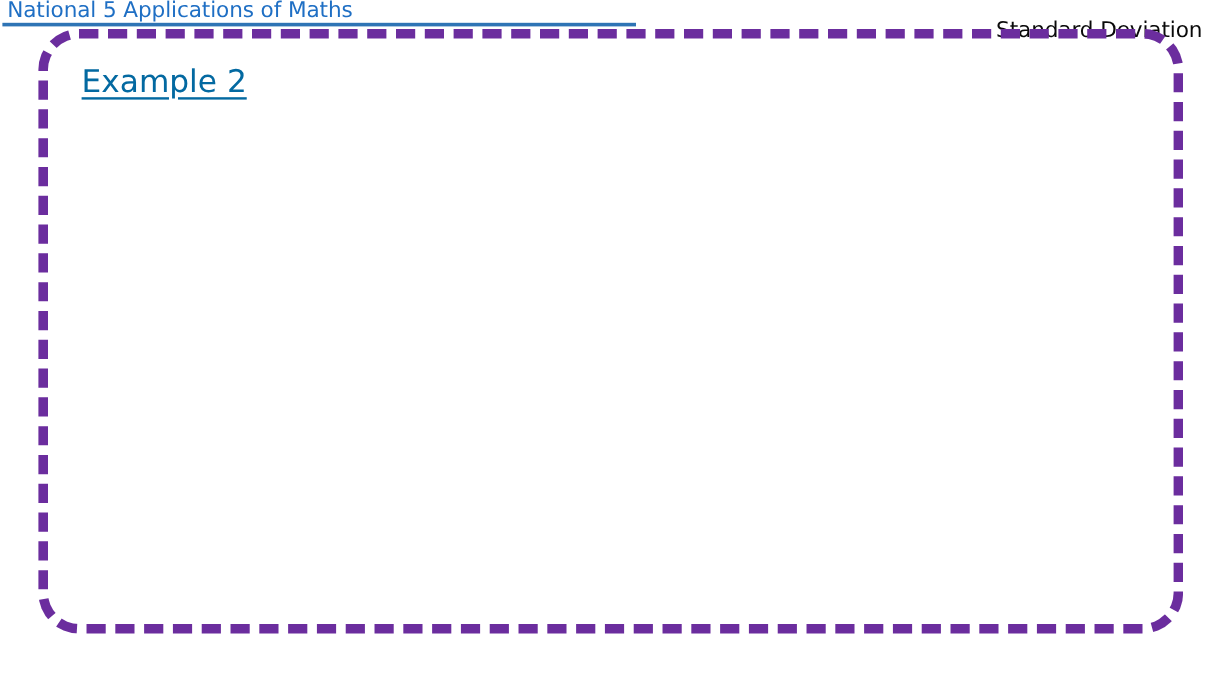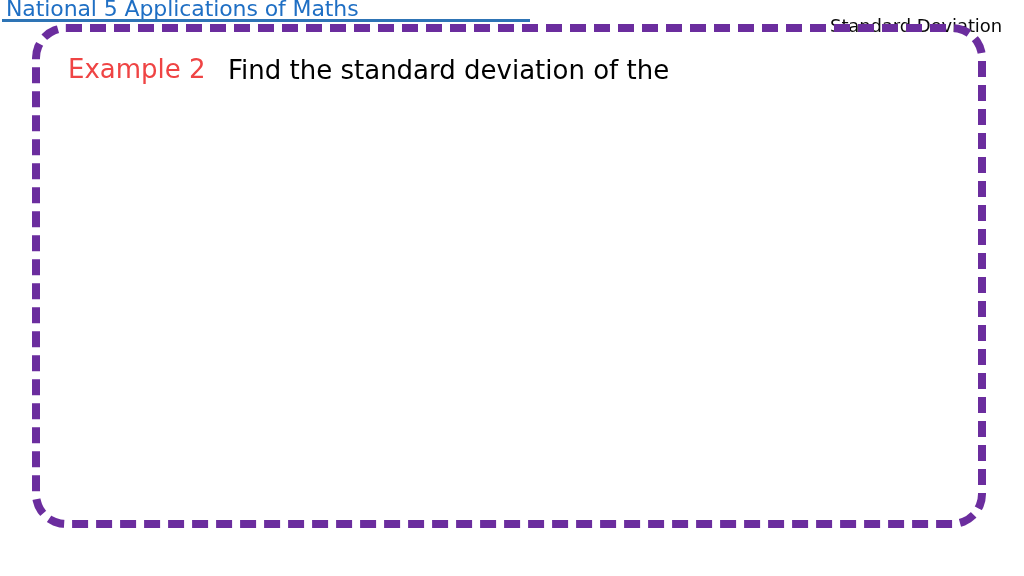--- a/index.html
+++ b/index.html
@@ -21,21 +21,21 @@
     position: absolute;
     left: 0;
     top: 0;
     width: 1024px;
     height: 26px;
   }
   #course-title {
     position: absolute;
     left: 6px;
     top: -1px;
-    font-size: 22px;
+    font-size: 18px;
     line-height: 20px;
     color: #1F6FC4;
     white-space: nowrap;
     letter-spacing: -0.1px;
   }
   #course-title-rule {
     position: absolute;
     left: 2px;
     top: 19px;
     width: 528px;
@@ -74,21 +74,22 @@
     top: 0;
     width: 1024px;
     height: 576px;
   }
   #example-label {
     position: absolute;
     left: 68px;
     top: 52px;
     font-size: 26px;
     line-height: 34px;
-    color: #ef4444;
+    color: #0369a1;
+    text-decoration: underline;
     text-underline-offset: 4px;
     white-space: nowrap;
   }
   #question-text {
     position: absolute;
     left: 228px;
     top: 52px;
     width: 560px;
     font-size: 26px;
     line-height: 37px;
@@ -115,18 +116,17 @@
   <div id="topic-title">Standard Deviation</div>
 </div>
 
 <div id="frame"></div>
 
 <div id="slide-body">
 
   <div id="example-label">Example 2</div>
 
   <div id="question-text">
-    <span id="question-line-1">Find the standard deviation of the</span>
   </div>
 
   <div id="work-area"></div>
 
 </div>
 
 </body></html>

